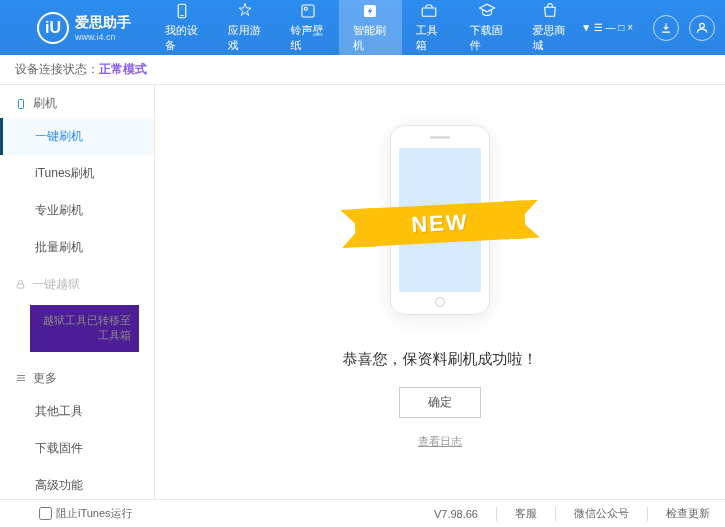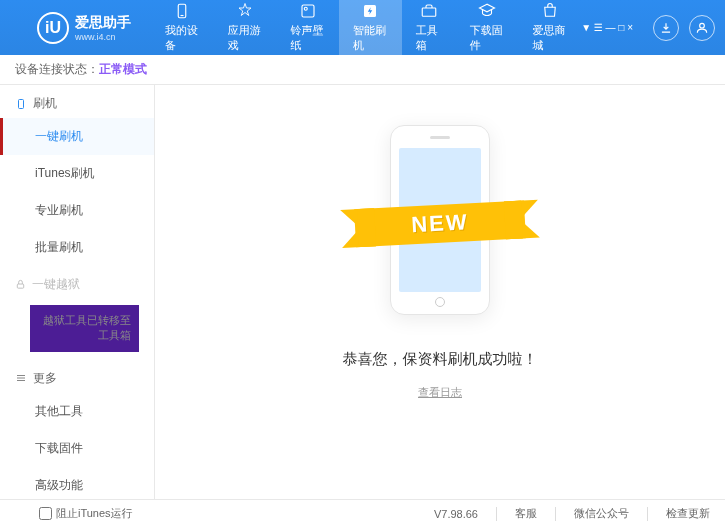--- a/index.html
+++ b/index.html
@@ -16,21 +16,21 @@
 .nav-icon { width: 18px; height: 18px; display: flex; align-items: center; justify-content: center; }
 .header-right { display: flex; align-items: center; gap: 10px; }
 .cart-group { display: flex; gap: 6px; font-size: 10px; margin-right: 10px; }
 .circle-btn { width: 26px; height: 26px; border: 1.5px solid rgba(255,255,255,0.7); border-radius: 50%; display: flex; align-items: center; justify-content: center; cursor: pointer; }
 .status-bar { height: 30px; border-bottom: 1px solid #e8e8e8; display: flex; align-items: center; padding: 0 15px; font-size: 12px; color: #666; }
 .status-bar b { color: #8b5cf6; }
 .body { display: flex; height: calc(100% - 55px - 30px - 28px); }
 .sidebar { width: 155px; border-right: 1px solid #e8e8e8; overflow-y: auto; display: flex; flex-direction: column; }
 .side-section { padding: 10px 15px 6px; font-size: 12px; color: #666; display: flex; align-items: center; gap: 6px; }
 .side-item { padding: 10px 15px 10px 35px; font-size: 12px; color: #555; cursor: pointer; }
-.side-item.active { color: #2d8cf0; border-left: 3px solid #b91c1c; padding-left: 32px; background: #f5faff; }
+.side-item.active { color: #2d8cf0; border-left: 3px solid #0c4a6e; padding-left: 32px; background: #f5faff; }
 .side-locked { padding: 10px 15px; color: #bbb; display: flex; align-items: center; gap: 6px; font-size: 12px; }
 .side-note { margin: 2px 15px 8px 30px; padding: 8px; background: #4c1d95; font-size: 11px; color: #888; text-align: right; line-height: 1.4; }
 .main { flex: 1; display: flex; flex-direction: column; align-items: center; padding-top: 30px; }
 .phone-illustration { width: 130px; height: 210px; position: relative; display: flex; align-items: center; justify-content: center; }
 .phone-body { width: 100px; height: 190px; background: #fff; border-radius: 14px; box-shadow: 0 4px 20px rgba(0,0,0,0.08); border: 1px solid #e5e5e5; position: relative; }
 .phone-screen { position: absolute; top: 22px; left: 8px; right: 8px; bottom: 22px; background: #d6ebff; border-radius: 2px; }
 .phone-home { position: absolute; bottom: 7px; left: 50%; transform: translateX(-50%); width: 10px; height: 10px; border: 1.5px solid #ccc; border-radius: 50%; }
 .phone-speaker { position: absolute; top: 10px; left: 50%; transform: translateX(-50%); width: 20px; height: 3px; background: #ddd; border-radius: 2px; }
 .ribbon { position: absolute; left: -20px; right: -20px; top: 50%; transform: translateY(-40%) rotate(-3deg); background: #ffc107; color: #fff; text-align: center; font-weight: bold; font-size: 22px; padding: 6px 0; letter-spacing: 2px; text-shadow: 1px 1px 0 #e6a800; }
 .ribbon::before, .ribbon::after { content: ""; position: absolute; top: 0; bottom: 0; width: 0; border: 17px solid #ffc107; }
@@ -178,20 +178,21 @@
   <div class="main">
     <div class="phone-illustration">
       <div class="phone-body">
         <div class="phone-speaker"></div>
         <div class="phone-screen"></div>
         <div class="phone-home"></div>
       </div>
       <div class="ribbon">NEW</div>
     </div>
     <div class="success-msg">恭喜您，保资料刷机成功啦！</div>
+    <button class="ok-btn">确定</button>
     <span class="log-link">查看日志</span>
   </div>
 </div>
 
 <div class="footer">
   <div class="footer-left">
     <label style="display:flex;align-items:center;gap:4px">
       <input type="checkbox" style="">
       <span>阻止iTunes运行</span>
     </label>

